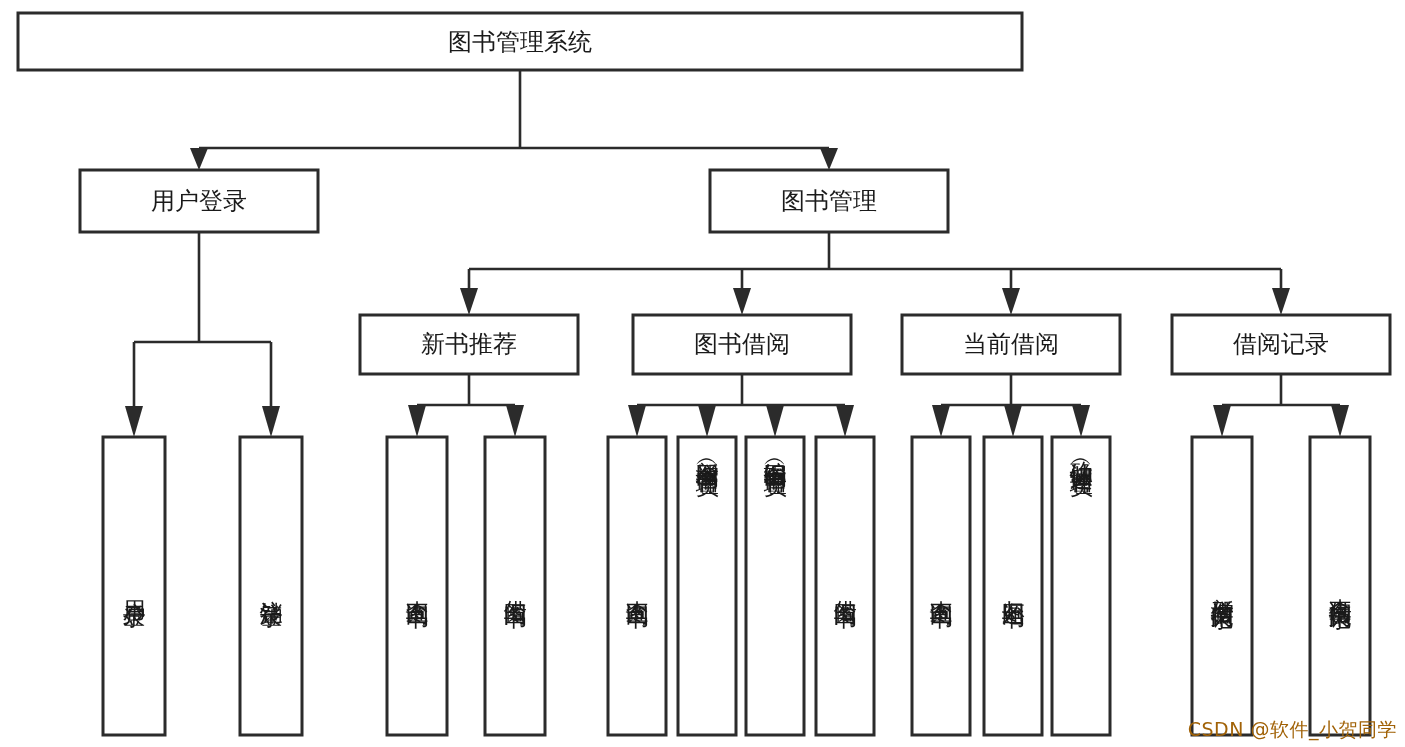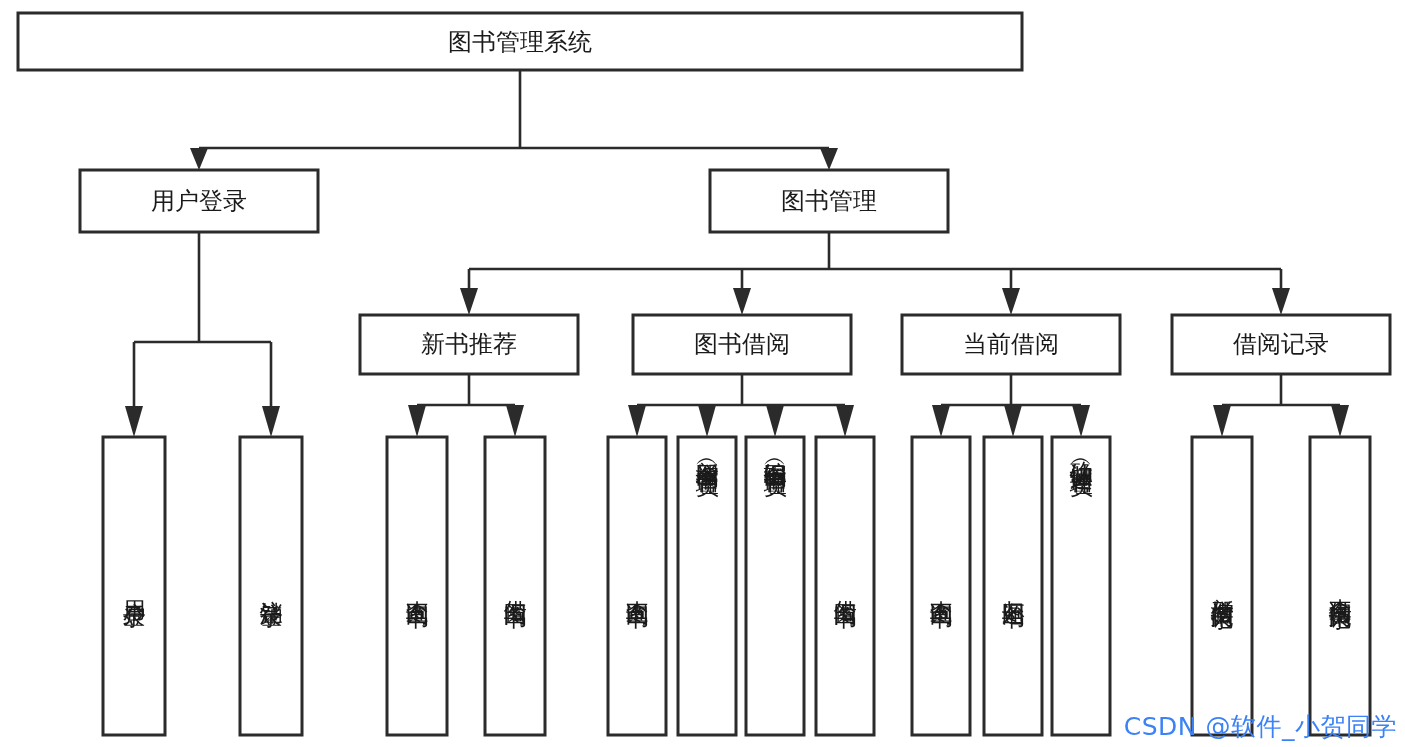--- a/index.html
+++ b/index.html
@@ -65,22 +65,22 @@
     text-orientation: upright;
     letter-spacing: 2px;
     text-align: center;
     white-space: nowrap;
   }
   .watermark {
     position: absolute;
     right: 8px;
     bottom: 4px;
     font-family: "DejaVu Sans", "Liberation Sans", sans-serif;
-    font-size: 25px;
-    color: #3b82f6;
+    font-size: 19px;
+    color: #a16207;
     letter-spacing: 0.5px;
     white-space: nowrap;
   }
 </style>
 </head>
 <body>
 
 <div id="diagram-root">
 
   <svg class="diagram-canvas" viewBox="0 0 1405 747">

